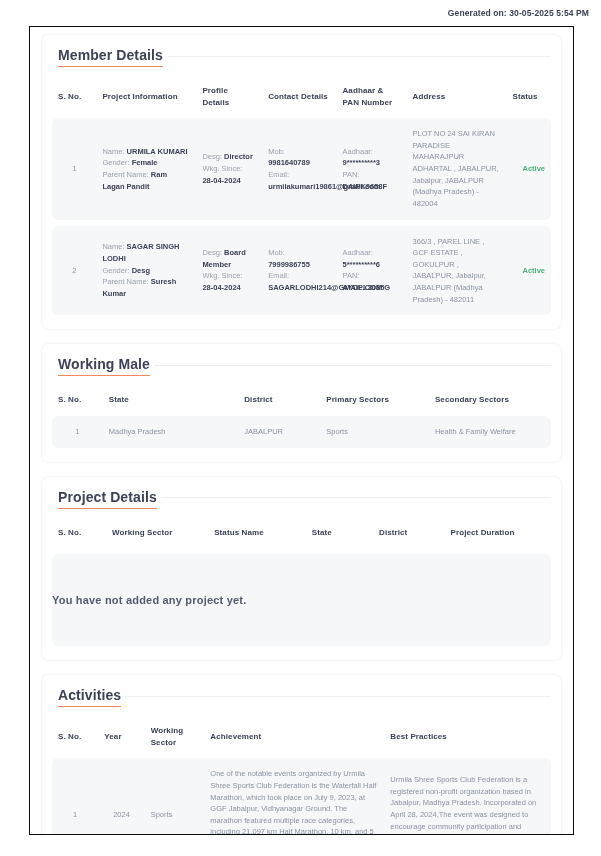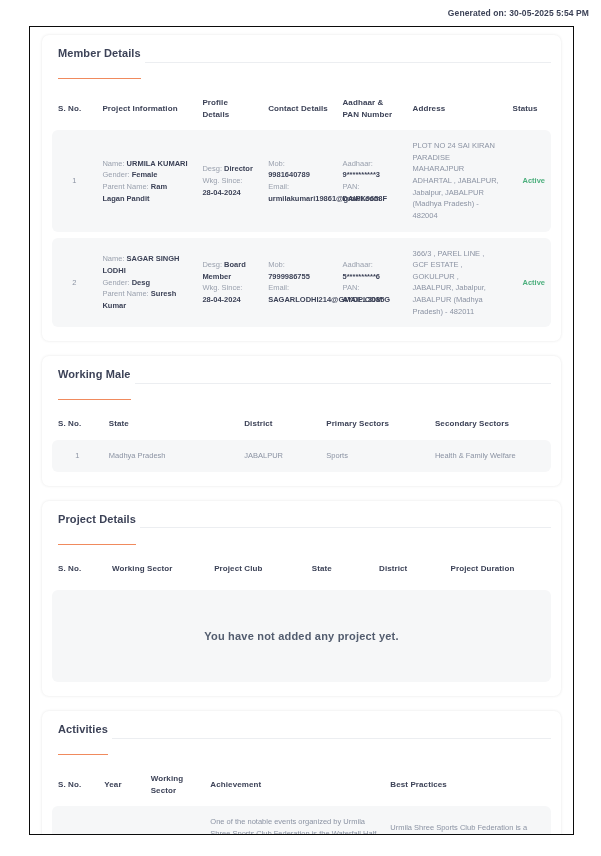--- a/index.html
+++ b/index.html
@@ -60,25 +60,25 @@
     padding: 10px 10px 14px 10px;
     margin-bottom: 15px;
     box-sizing: border-box;
   }
   .section-head {
     display: flex;
     align-items: center;
     margin: 2px 0 8px 6px;
   }
   .section-title {
-    font-size: 11px;
+    font-size: 14px;
     font-weight: bold;
     color: #3c4257;
     letter-spacing: .1px;
-    padding-bottom: 19px;
+    padding-bottom: 3px;
     border-bottom: 1.4px solid #f08a5d;
     white-space: nowrap;
   }
   .section-rule {
     flex: 1;
     height: 1px;
     background: #eceef1;
     margin-left: 4px;
     margin-bottom: 2px;
   }
@@ -155,21 +155,20 @@
   .col-pr-di   { width: 14%; }
   .col-pr-du   { width: 22%; }
 
   
   .empty-panel {
     background: #f6f7f8;
     border-radius: 6px;
     height: 92px;
     display: flex;
     align-items: center;
-    justify-content: center;
     margin-top: 6px;
   }
   .empty-text {
     font-size: 11px;
     font-weight: bold;
     color: #525c6e;
     letter-spacing: .2px;
   }
 
   
@@ -337,21 +336,21 @@
       <div class="section-head">
         <span class="section-title">Project Details</span>
         <span class="section-rule"></span>
       </div>
 
       <table class="grid">
         <thead>
           <tr>
             <th class="col-pr-sno">S. No.</th>
             <th class="col-pr-ws">Working Sector</th>
-            <th class="col-pr-pn">Project Club</th>
+            <th class="col-pr-pn">Status Name</th>
             <th class="col-pr-st">State</th>
             <th class="col-pr-di">District</th>
             <th class="col-pr-du">Project Duration</th>
           </tr>
         </thead>
       </table>
       <div class="empty-panel">
         <span class="empty-text">You have not added any project yet.</span>
       </div>
     </div>

